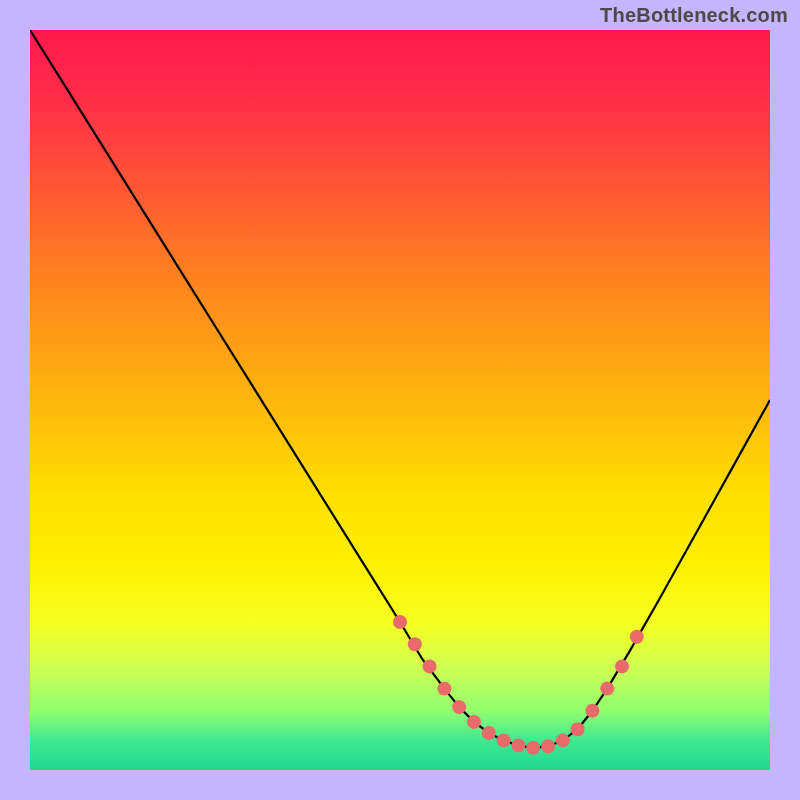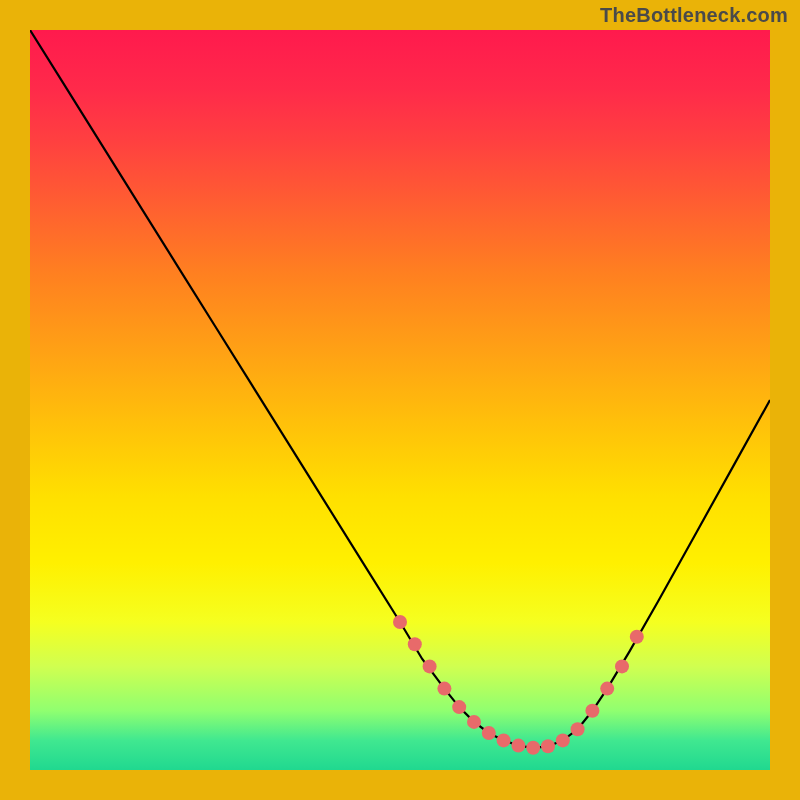--- a/index.html
+++ b/index.html
@@ -10,21 +10,21 @@
     background: #000;
     overflow: hidden;
     font-family: Arial, Helvetica, sans-serif;
   }
   .frame {
     position: absolute;
     top: 0;
     left: 0;
     width: 800px;
     height: 800px;
-    background: #eab308;
+    background: #c4b5fd;
   }
   .watermark {
     position: absolute;
     top: 4px;
     right: 12px;
     color: #4a4a4a;
     font-size: 20px;
     font-weight: 600;
     letter-spacing: 0.2px;
     z-index: 10;

